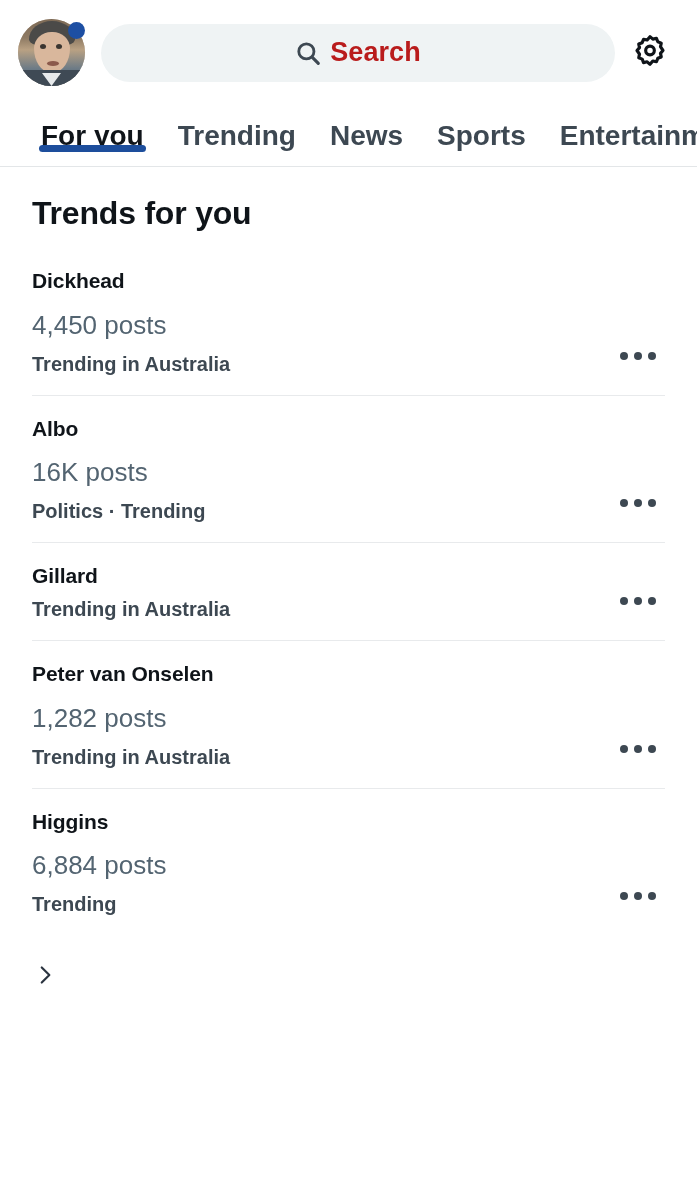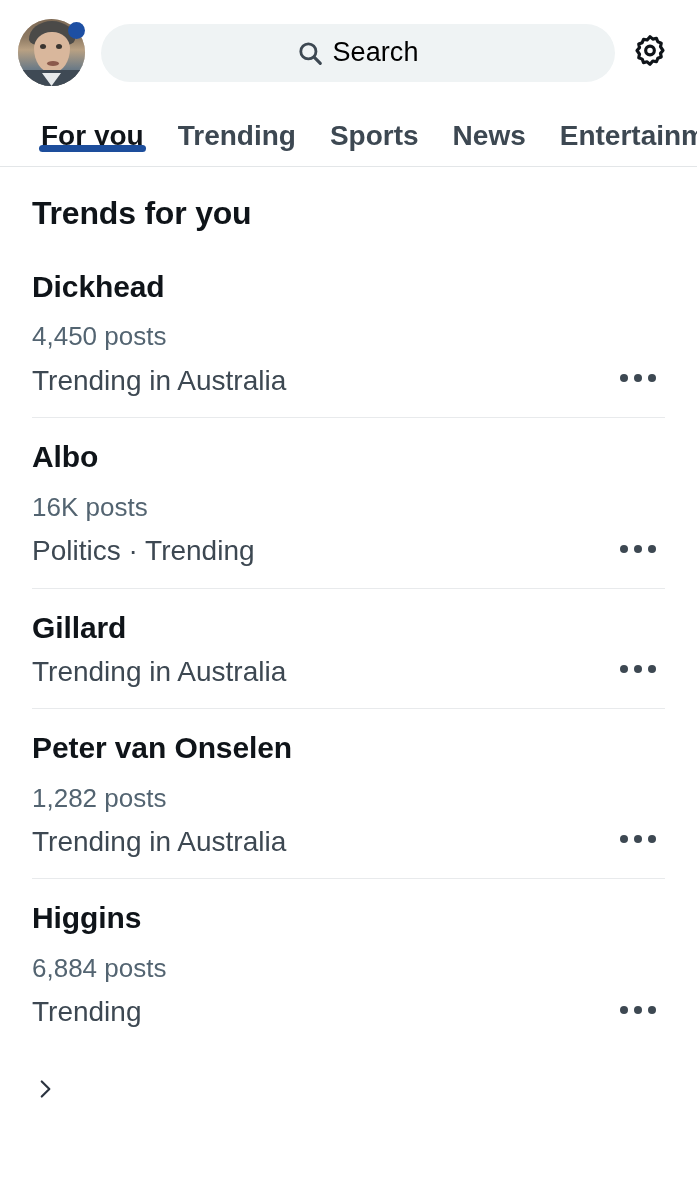--- a/index.html
+++ b/index.html
@@ -113,22 +113,22 @@
     margin: 0 6px;
   }
   .search-inner {
     display: flex;
     align-items: center;
     gap: 9px;
   }
   .search-icon svg { display: block; }
   .search-placeholder {
     font-size: 27px;
-    color: #000000;
-    font-weight: 400;
+    color: #b91c1c;
+    font-weight: 700;
     letter-spacing: .1px;
   }
 
   .gear-btn {
     flex: 0 0 58px;
     width: 58px;
     height: 58px;
     display: flex;
     align-items: center;
     justify-content: center;
@@ -196,36 +196,36 @@
     background: #e8eaec;
   }
   .trend-row {
     display: flex;
     align-items: flex-start;
     justify-content: space-between;
   }
   .trend-text { min-width: 0; }
 
   .trend-name {
-    font-size: 30px;
+    font-size: 21px;
     font-weight: 700;
     color: #0f1419;
     line-height: 1.28;
     letter-spacing: -.1px;
   }
   .trend-posts {
     font-size: 26px;
     font-weight: 400;
     color: #536471;
     line-height: 1.45;
     margin-top: 12px;
   }
   .trend-meta {
-    font-size: 28px;
-    font-weight: 400;
+    font-size: 20px;
+    font-weight: 700;
     color: #3d4852;
     line-height: 1.4;
     margin-top: 5px;
   }
   .trend-posts:empty, .trend-meta:empty { display: none; }
 
   .more-btn {
     flex: 0 0 auto;
     width: 54px;
     height: 40px;
@@ -305,24 +305,24 @@
 
   <div class="tabbar">
     <div class="tab active">
       <span>For you</span>
       <span class="tab-underline"></span>
     </div>
     <div class="tab">
       <span>Trending</span>
     </div>
     <div class="tab">
+      <span>News</span>
+    </div>
+    <div class="tab">
       <span>Sports</span>
-    </div>
-    <div class="tab">
-      <span>News</span>
     </div>
     <div class="tab">
       <span>Entertainm</span>
     </div>
   </div>
 
   <div class="trends">
 
     <div class="trends-title">Trends for you</div>
 

